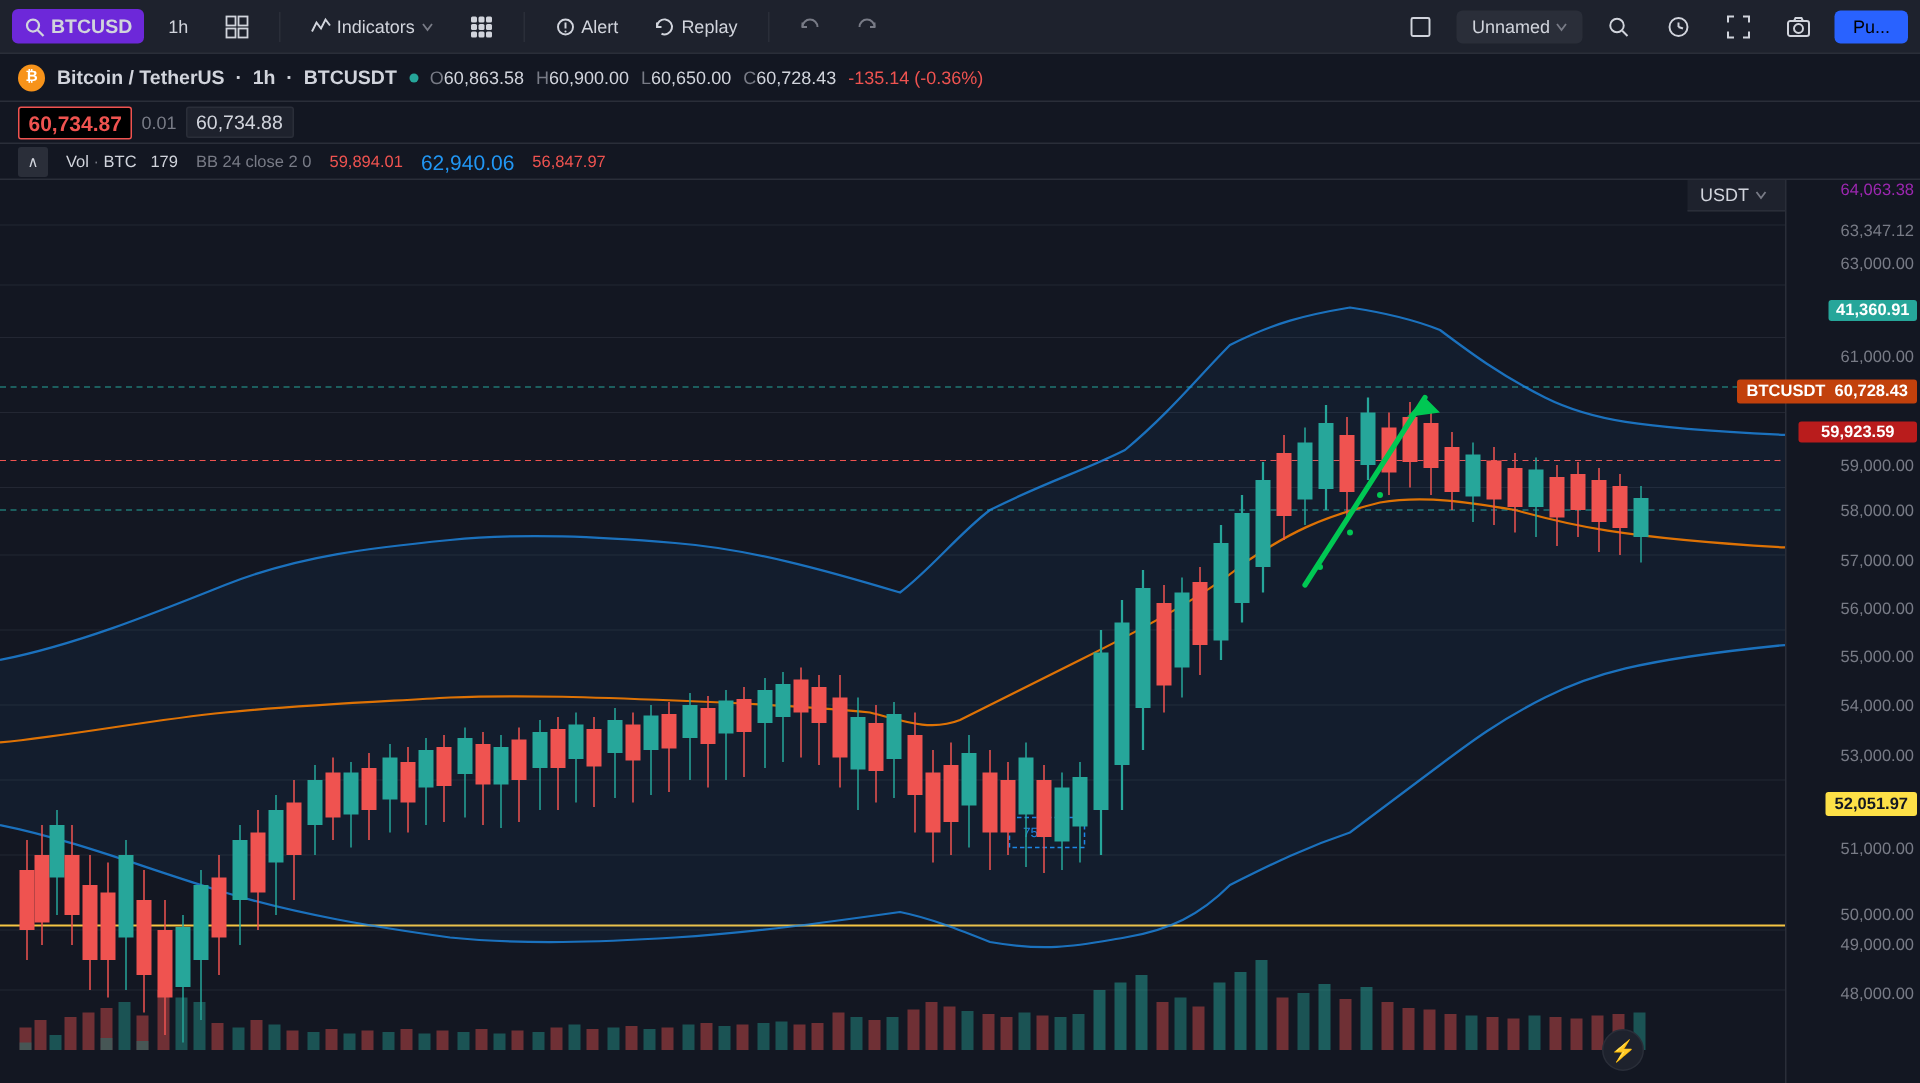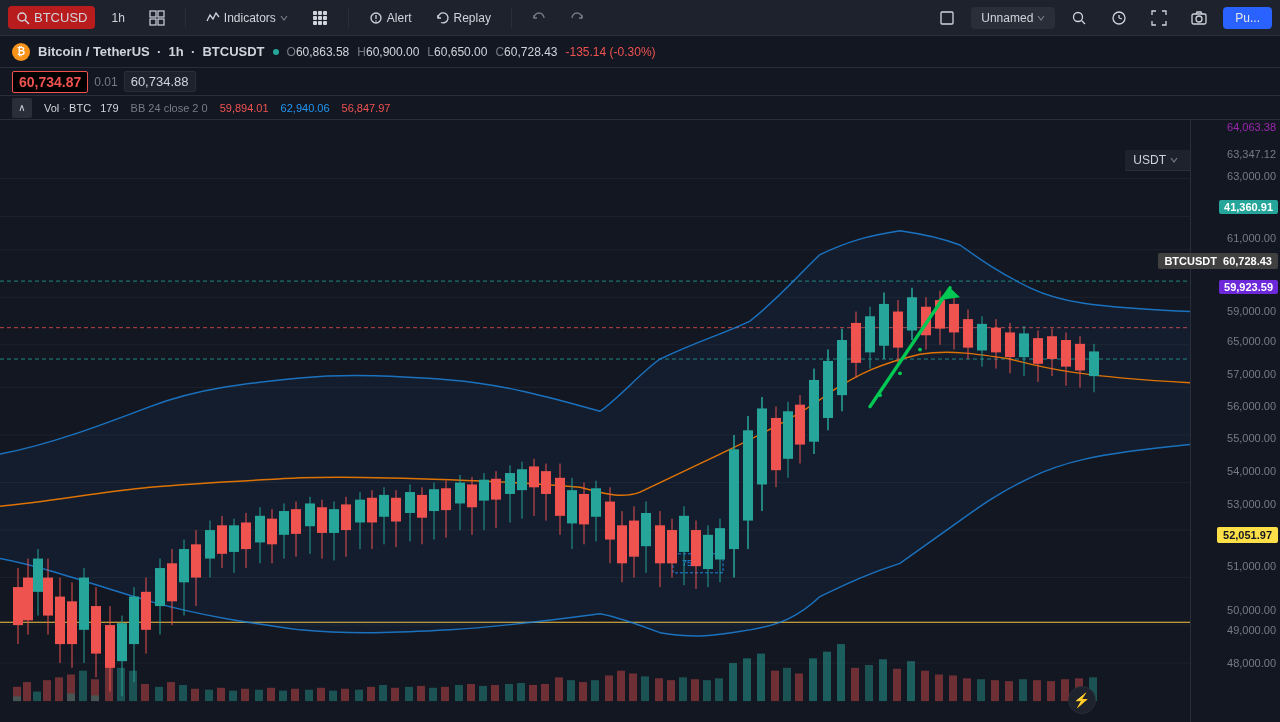--- a/index.html
+++ b/index.html
@@ -7,39 +7,39 @@
 
     
     .toolbar {
       display: flex; align-items: center; height: 36px;
       background: #1e222d; border-bottom: 1px solid #2a2e39;
       padding: 0 8px; gap: 4px;
     }
     .toolbar-left { display: flex; align-items: center; gap: 8px; }
     .symbol-badge {
       display: flex; align-items: center; gap: 4px;
-      background: #b91c1c; border-radius: 4px; padding: 4px 8px;
-      cursor: pointer; font-weight: 400; font-size: 13px; color: #d1d4dc; justify-content: center;
+      background: #6d28d9; border-radius: 4px; padding: 4px 8px;
+      cursor: pointer; font-weight: 700; font-size: 13px; color: #d1d4dc; justify-content: center;
     }
     .symbol-badge svg { width: 14px; height: 14px; }
     .toolbar-btn {
       display: flex; align-items: center; gap: 4px;
       padding: 4px 8px; border-radius: 4px; cursor: pointer;
       color: #d1d4dc; font-size: 12px; background: transparent;
       border: none; white-space: nowrap;
     }
     .toolbar-separator { width: 1px; height: 20px; background: #2a2e39; margin: 0 4px; }
     .toolbar-right { display: flex; align-items: center; gap: 8px; margin-left: auto; }
     .workspace-selector {
       display: flex; align-items: center; gap: 4px;
       background: #2a2e39; border-radius: 4px; padding: 4px 10px;
       cursor: pointer; font-size: 12px;
     }
     .pub-btn {
-      background: #2962ff; color: #e5e5e5; border-radius: 4px; padding: 4px 12px;
+      background: #2962ff; color: #000000; border-radius: 4px; padding: 4px 12px;
       font-size: 12px; cursor: pointer; border: none; font-weight: 500; text-align: center;
     }
 
     
     .symbol-info-bar {
       display: flex; align-items: center; gap: 8px;
       padding: 4px 12px; background: #131722; border-bottom: 1px solid #2a2e39;
       height: 32px; flex-wrap: nowrap;
     }
     .symbol-icon { width: 18px; height: 18px; background: #f7931a; border-radius: 50%; display: flex; align-items: center; justify-content: center; font-size: 10px; color: white; font-weight: bold; }
@@ -68,44 +68,44 @@
     
     .indicator-bar {
       display: flex; align-items: center; gap: 12px;
       padding: 2px 12px; background: #131722; border-bottom: 1px solid #2a2e39;
       height: 24px;
     }
     .vol-text { color: #787b86; font-size: 11px; }
     .vol-text span { color: #d1d4dc; }
     .bb-label { color: #787b86; font-size: 11px; }
     .bb-val1 { color: #ef5350; font-size: 11px; }
-    .bb-val2 { color: #2196f3; font-size: 11px; }
+    .bb-val2 { color: #2196f3; font-size: 14px; }
     .bb-val3 { color: #ef5350; font-size: 11px; }
     .collapse-btn { width: 20px; height: 20px; background: #2a2e39; border-radius: 2px; display: flex; align-items: center; justify-content: center; cursor: pointer; font-size: 10px; }
 
     
     .chart-container {
       display: flex; flex: 1;
       height: calc(722px - 36px - 32px - 28px - 24px);
       position: relative;
     }
-    .chart-main { flex: 1; position: relative; overflow: hidden; background: #737373; margin-top: 30px; }
+    .chart-main { flex: 1; position: relative; overflow: hidden; background: #737373; }
     .price-axis {
       width: 90px; background: #131722; border-left: 1px solid #2a2e39;
       position: relative; display: flex; flex-direction: column; justify-content: space-between;
       padding: 0;
     }
 
     
     .price-level {
       position: absolute; right: 4px; font-size: 11px; color: #787b86;
       display: flex; align-items: center; gap: 4px;
     }
     .btcusdt-label {
-      background: #404040; color: white; font-size: 11px; font-weight: 600;
+      background: #c2410c; color: white; font-size: 11px; font-weight: 600;
       padding: 2px 6px; border-radius: 2px; white-space: nowrap; margin-left: 28px;
     }
     .yellow-level { background: #fde047; color: #131722; padding: 2px 6px; border-radius: 2px; font-size: 11px; font-weight: 600; }
 
     
     .chart-svg { width: 100%; height: 100%; }
 
     
     .lightning-btn {
       position: absolute; bottom: 8px; right: 94px;
@@ -270,21 +270,21 @@
     <span>1h</span>
     &nbsp;·&nbsp;
     <span>BTCUSDT</span>
   </span>
   <div class="dot-green"></div>
   <span class="ohlc-item">O<span>60,863.58</span></span>
   <span class="ohlc-item">H<span>60,900.00</span></span>
   <span class="ohlc-item">L<span>60,650.00</span></span>
   <span class="ohlc-item">C<span>60,728.43</span></span>
   <span class="price-change-neg">
-    <span>-135.14</span> (<span>-0.30%</span>)
+    <span>-135.14</span> (<span>-0.36%</span>)
   </span>
 </div>
 
 <div class="price-bar">
   <div class="current-price-box">60,734.87</div>
   <span class="price-increment">0.01</span>
   <div class="prev-close-box">60,734.88</div>
 </div>
 
 <div class="indicator-bar">
@@ -670,29 +670,29 @@
 
     <div class="price-level" style="top:112px;">
       <span>61,000.00</span>
     </div>
 
     <div style="position:absolute;top:133px;right:2px;display:flex;align-items:center;gap:2px;">
       <span class="btcusdt-label">BTCUSDT&nbsp;&nbsp;60,728.43</span>
     </div>
 
     <div style="position:absolute;top:160px;right:2px;">
-      <span style="background:#6d28d9;color:white;padding:1px 5px;border-radius:2px;font-size:11px;font-weight:600;">59,923.59</span>
+      <span style="background:#b91c1c;color:white;padding:1px 15px;border-radius:2px;font-size:11px;font-weight:600;">59,923.59</span>
     </div>
 
     <div class="price-level" style="top:185px;">
         <span>59,000.00</span>
       </div>
 
     <div class="price-level" style="top:215px;">
-        <span>65,000.00</span>
+        <span>58,000.00</span>
       </div>
 
     <div class="price-level" style="top:248px;">
         <span>57,000.00</span>
       </div>
 
     <div class="price-level" style="top:280px;">
         <span>56,000.00</span>
       </div>
 

